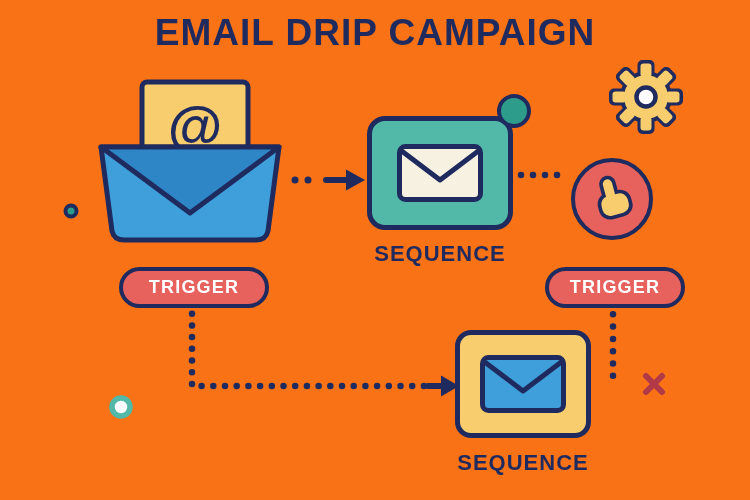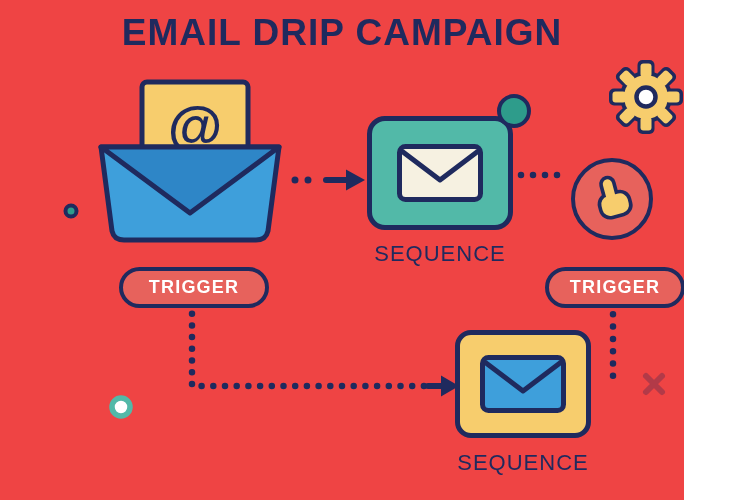--- a/index.html
+++ b/index.html
@@ -1,17 +1,17 @@
 <!DOCTYPE html>
 <html><head>
 <meta charset="utf-8">
 <style>
   html,body{margin:0;padding:0;background:#fff;}
   #canvas{
-    position:relative;width:684px;height:500px;background:#ef4444;overflow:hidden;
+    position:relative;width:750px;height:500px;background:#f97316;overflow:hidden;
     font-family:"Liberation Sans", sans-serif;
   }
   .abs{position:absolute;}
   #title{
     position:absolute;top:12px;left:0;right:0;margin:0;text-align:center;
     font-size:37px;font-weight:bold;letter-spacing:1px;color:#1f2a5e;
   }
   #connectors{position:absolute;left:0;top:0;width:750px;height:500px;pointer-events:none;}
   .badge{
     position:absolute;display:flex;align-items:center;justify-content:center;
@@ -25,21 +25,21 @@
     border:5px solid #1f2a5e;box-sizing:border-box;border-radius:18px;
   }
   #sequence-node-1{left:367px;top:116px;width:146px;height:114px;background:#52b9a8;}
   #sequence-node-2{left:455px;top:330px;width:136px;height:108px;background:#f7cd6d;border-radius:16px;}
   #corner-dot{
     position:absolute;left:497px;top:94px;width:34px;height:34px;border-radius:50%;
     background:#2e9c8b;border:4px solid #1f2a5e;box-sizing:border-box;
   }
   .seq-label{
     position:absolute;width:164px;text-align:center;color:#1f2a5e;
-    font-weight:normal;font-size:22px;letter-spacing:1px;
+    font-weight:bold;font-size:22px;letter-spacing:1px;
   }
   #sequence-label-1{left:358px;top:241px;}
   #sequence-label-2{left:441px;top:450px;}
   #click-trigger-circle{
     position:absolute;left:571px;top:158px;width:82px;height:82px;border-radius:50%;
     background:#e7625c;border:4px solid #1f2a5e;box-sizing:border-box;
     display:flex;align-items:center;justify-content:center;
   }
 </style>
 </head>

